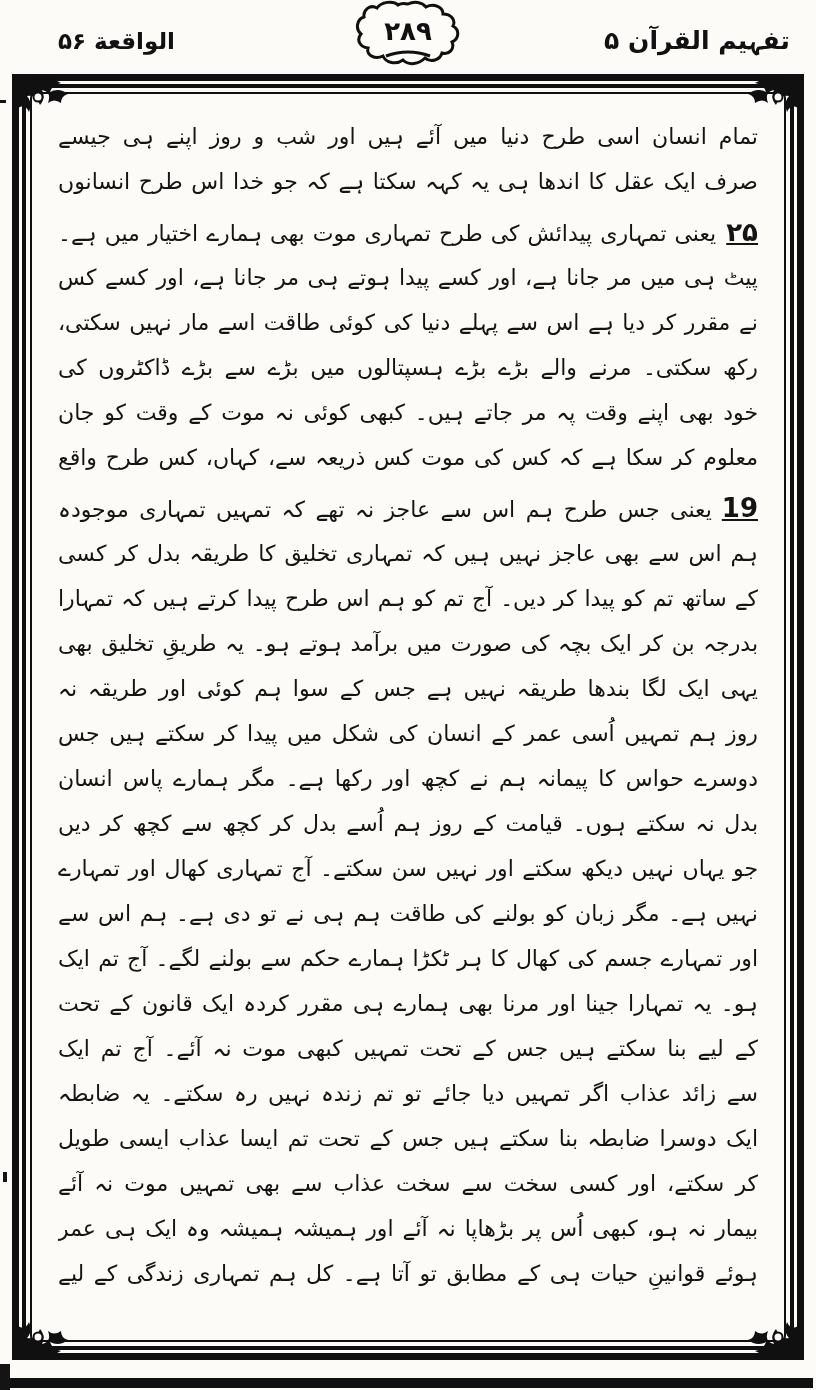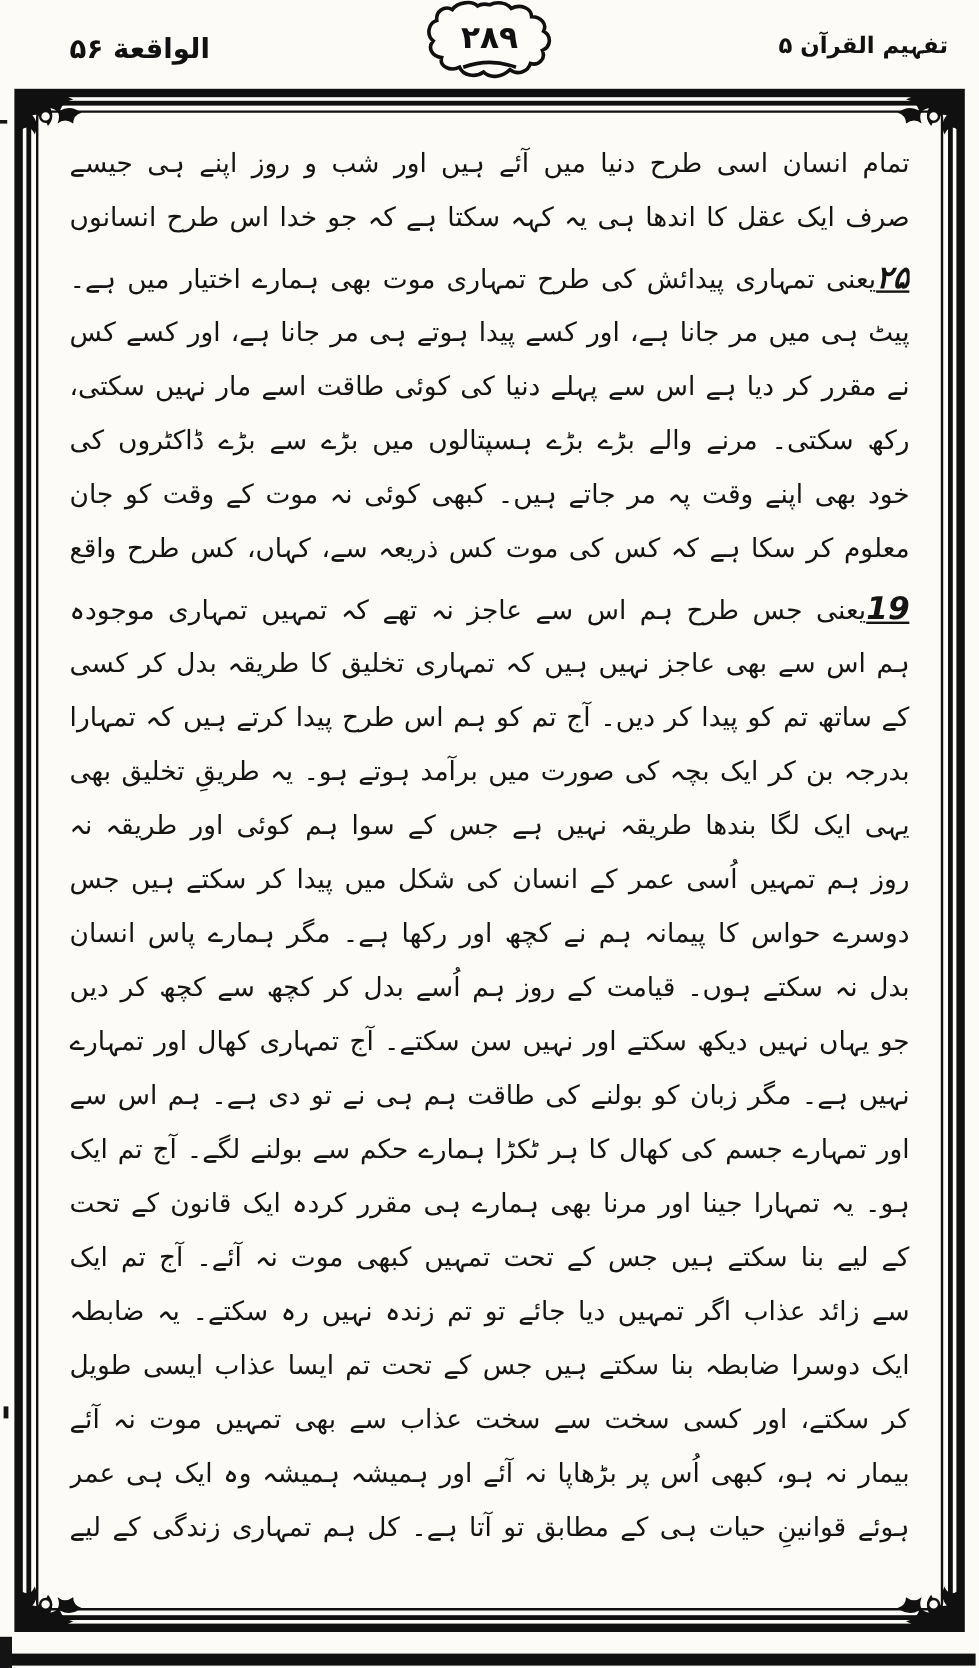--- a/index.html
+++ b/index.html
@@ -13,21 +13,21 @@
   .page{
     position:relative;
     width:816px;height:1390px;
     background:#fcfbf7;
   }
 
   
   .header{position:absolute;top:0;left:0;right:0;height:74px;direction:rtl;}
   .hdr-right{
     position:absolute;right:26px;top:26px;
-    font-size:19px;font-weight:bold;
+    font-size:25px;font-weight:bold;
     letter-spacing:0.5px;
   }
   .hdr-left{
     position:absolute;left:58px;top:28px;
     font-size:23px;font-weight:bold;
   }
   .medallion{
     position:absolute;left:50%;top:0;transform:translateX(-50%);
     width:112px;height:66px;
   }
@@ -70,21 +70,21 @@
     display:block;height:45px;overflow:hidden;
     text-align:justify;text-align-last:justify;
     word-spacing:1px;
     white-space:normal;
   }
   .line.short{text-align-last:auto;}
   .note-marker{
     font-weight:bold;
     font-size:26px;
     text-decoration:underline;
-    font-style:italic;
+    margin-left:10px;
   }
 
   
   .artifact{position:absolute;background:#141414;}
   .artifact.a1{left:0;top:100px;width:6px;height:3px;}
   .artifact.a2{left:0;bottom:0;width:10px;height:26px;}
   .artifact.a3{left:3px;bottom:208px;width:4px;height:10px;}
 </style>
 </head>
 <body>

